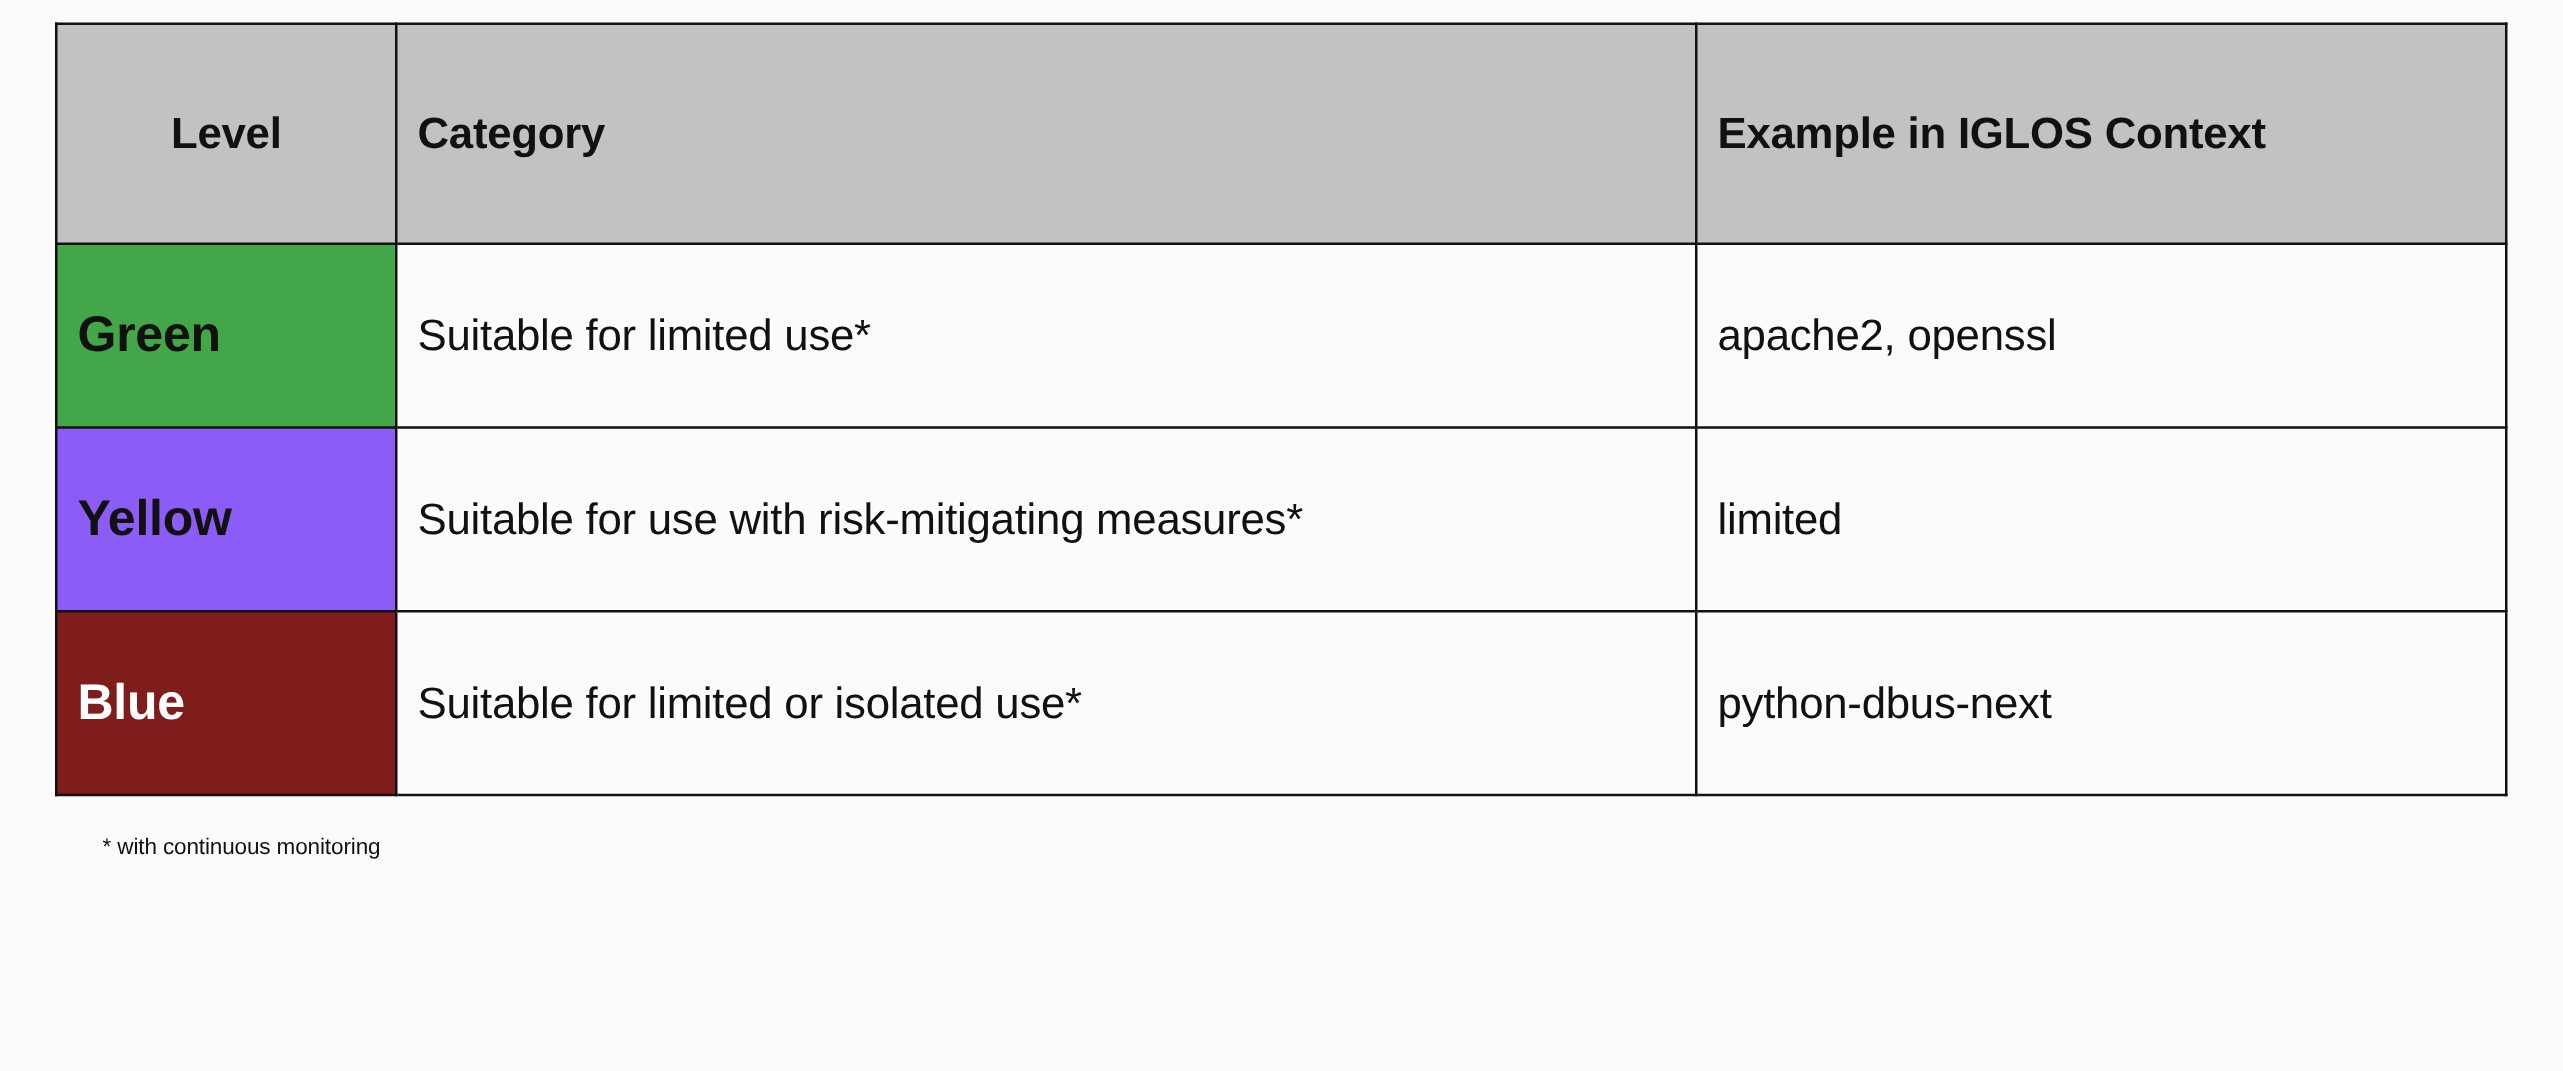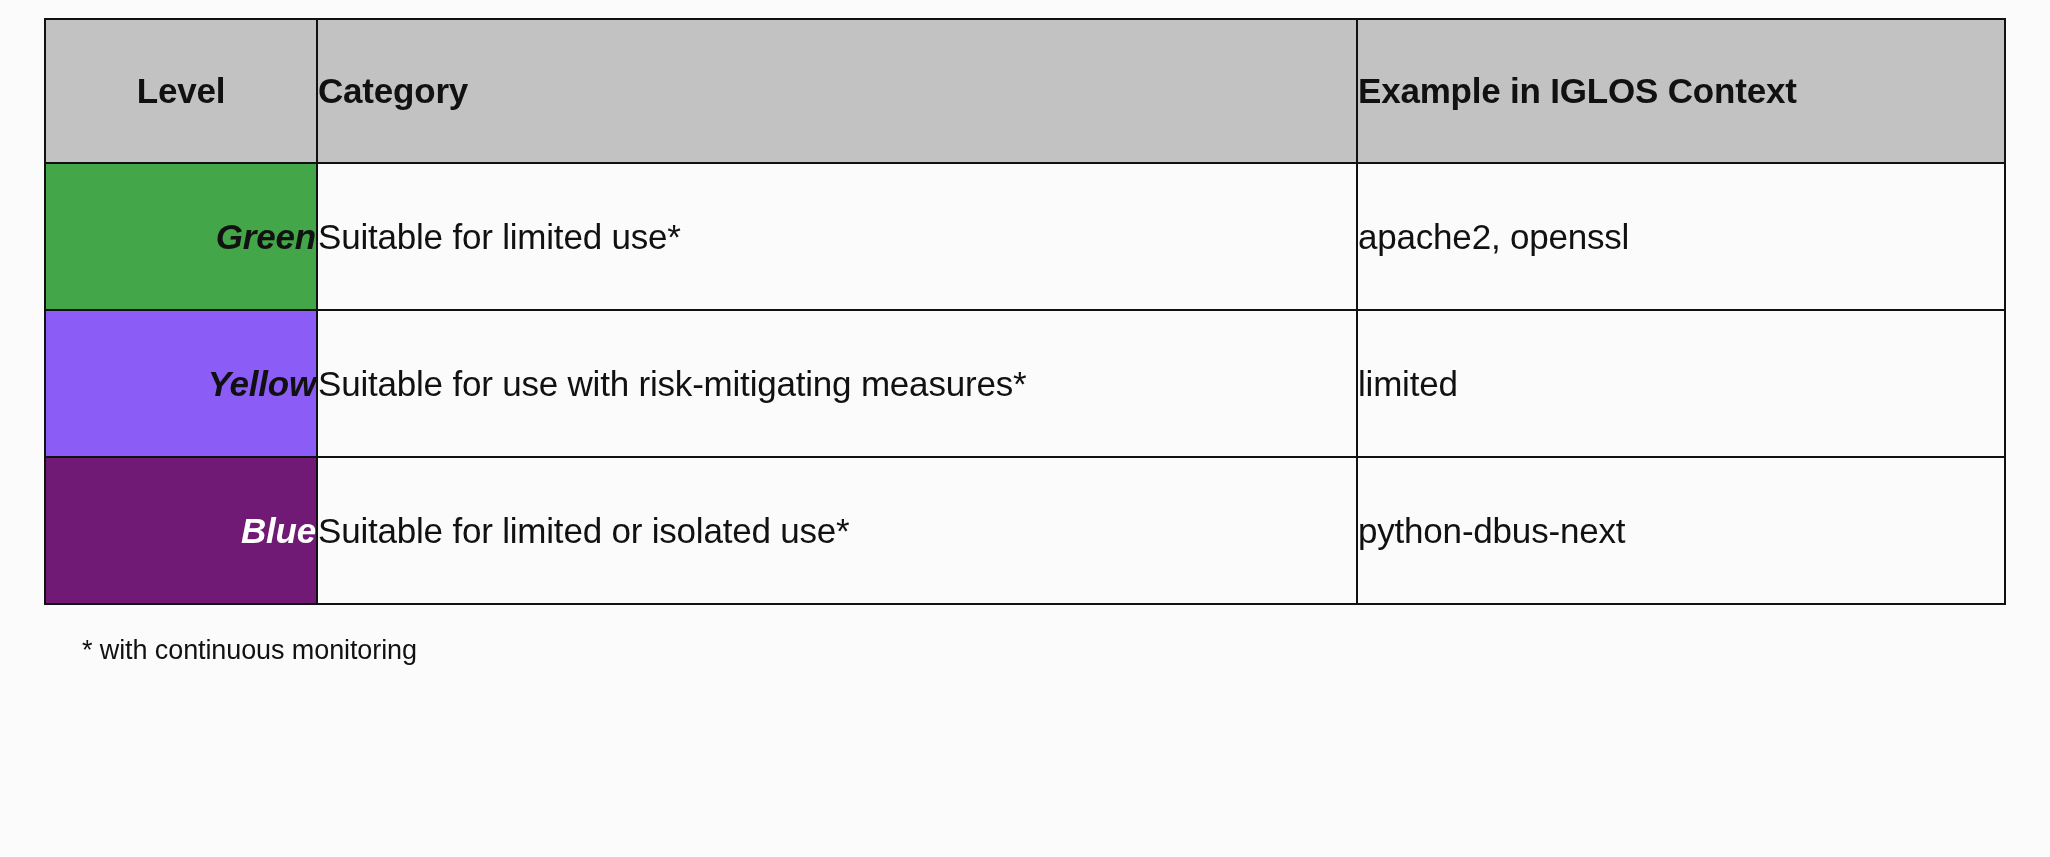--- a/index.html
+++ b/index.html
@@ -23,21 +23,21 @@
   }
   table.rating-table {
     border-collapse: collapse;
     table-layout: fixed;
     width: 1960px;
     border: 2px solid #111111;
   }
   table.rating-table td,
   table.rating-table th {
     border: 2px solid #111111;
-    padding: 0;
+    padding: 16px;
     vertical-align: middle;
   }
   col.col-level   { width: 272px; }
   col.col-category{ width: 1040px; }
   col.col-example { width: 648px; }
 
   thead th {
     background: #c2c2c2;
     height: 142px;
     font-weight: 700;
@@ -47,38 +47,37 @@
   th.th-level {
     text-align: center;
   }
   th.th-category, th.th-example {
     text-align: left;
     padding-left: 30px;
     margin-top: 38px;
   }
   tbody tr { height: 147px; }
   td.level-cell {
-    text-align: right;
+    text-align: left;
     font-weight: 700;
-    font-size: 35px;
+    font-size: 40px;
     letter-spacing: -0.2px;
-    font-style: italic;
   }
   td.text-cell {
     text-align: left;
     padding-left: 30px;
     font-size: 35px;
     font-weight: 400;
     letter-spacing: -0.2px;
     background: #fbfbfb;
   }
   .footnote {
     margin-top: 30px;
     margin-left: 38px;
-    font-size: 27px;
+    font-size: 18px;
     font-weight: 400;
     letter-spacing: -0.1px;
     color: #111111;
   }
 </style>
 </head>
 <body>
 
 <div class="page">
 
@@ -100,21 +99,21 @@
         <td class="level-cell" style="background: rgb(67, 166, 72); color: rgb(17, 17, 17);">Green</td>
         <td class="text-cell">Suitable for limited use*</td>
         <td class="text-cell">apache2, openssl</td>
       </tr>
       <tr>
         <td class="level-cell" style="background: #8b5cf6; color: rgb(17, 17, 17);">Yellow</td>
         <td class="text-cell">Suitable for use with risk-mitigating measures*</td>
         <td class="text-cell">limited</td>
       </tr>
       <tr>
-        <td class="level-cell" style="background: #701a75; color: rgb(255, 255, 255);">Blue</td>
+        <td class="level-cell" style="background: #7f1d1d; color: rgb(255, 255, 255);">Blue</td>
         <td class="text-cell">Suitable for limited or isolated use*</td>
         <td class="text-cell">python-dbus-next</td>
       </tr>
     </tbody>
   </table>
 
   <div class="footnote">* with continuous monitoring</div>
 
 </div>
 

